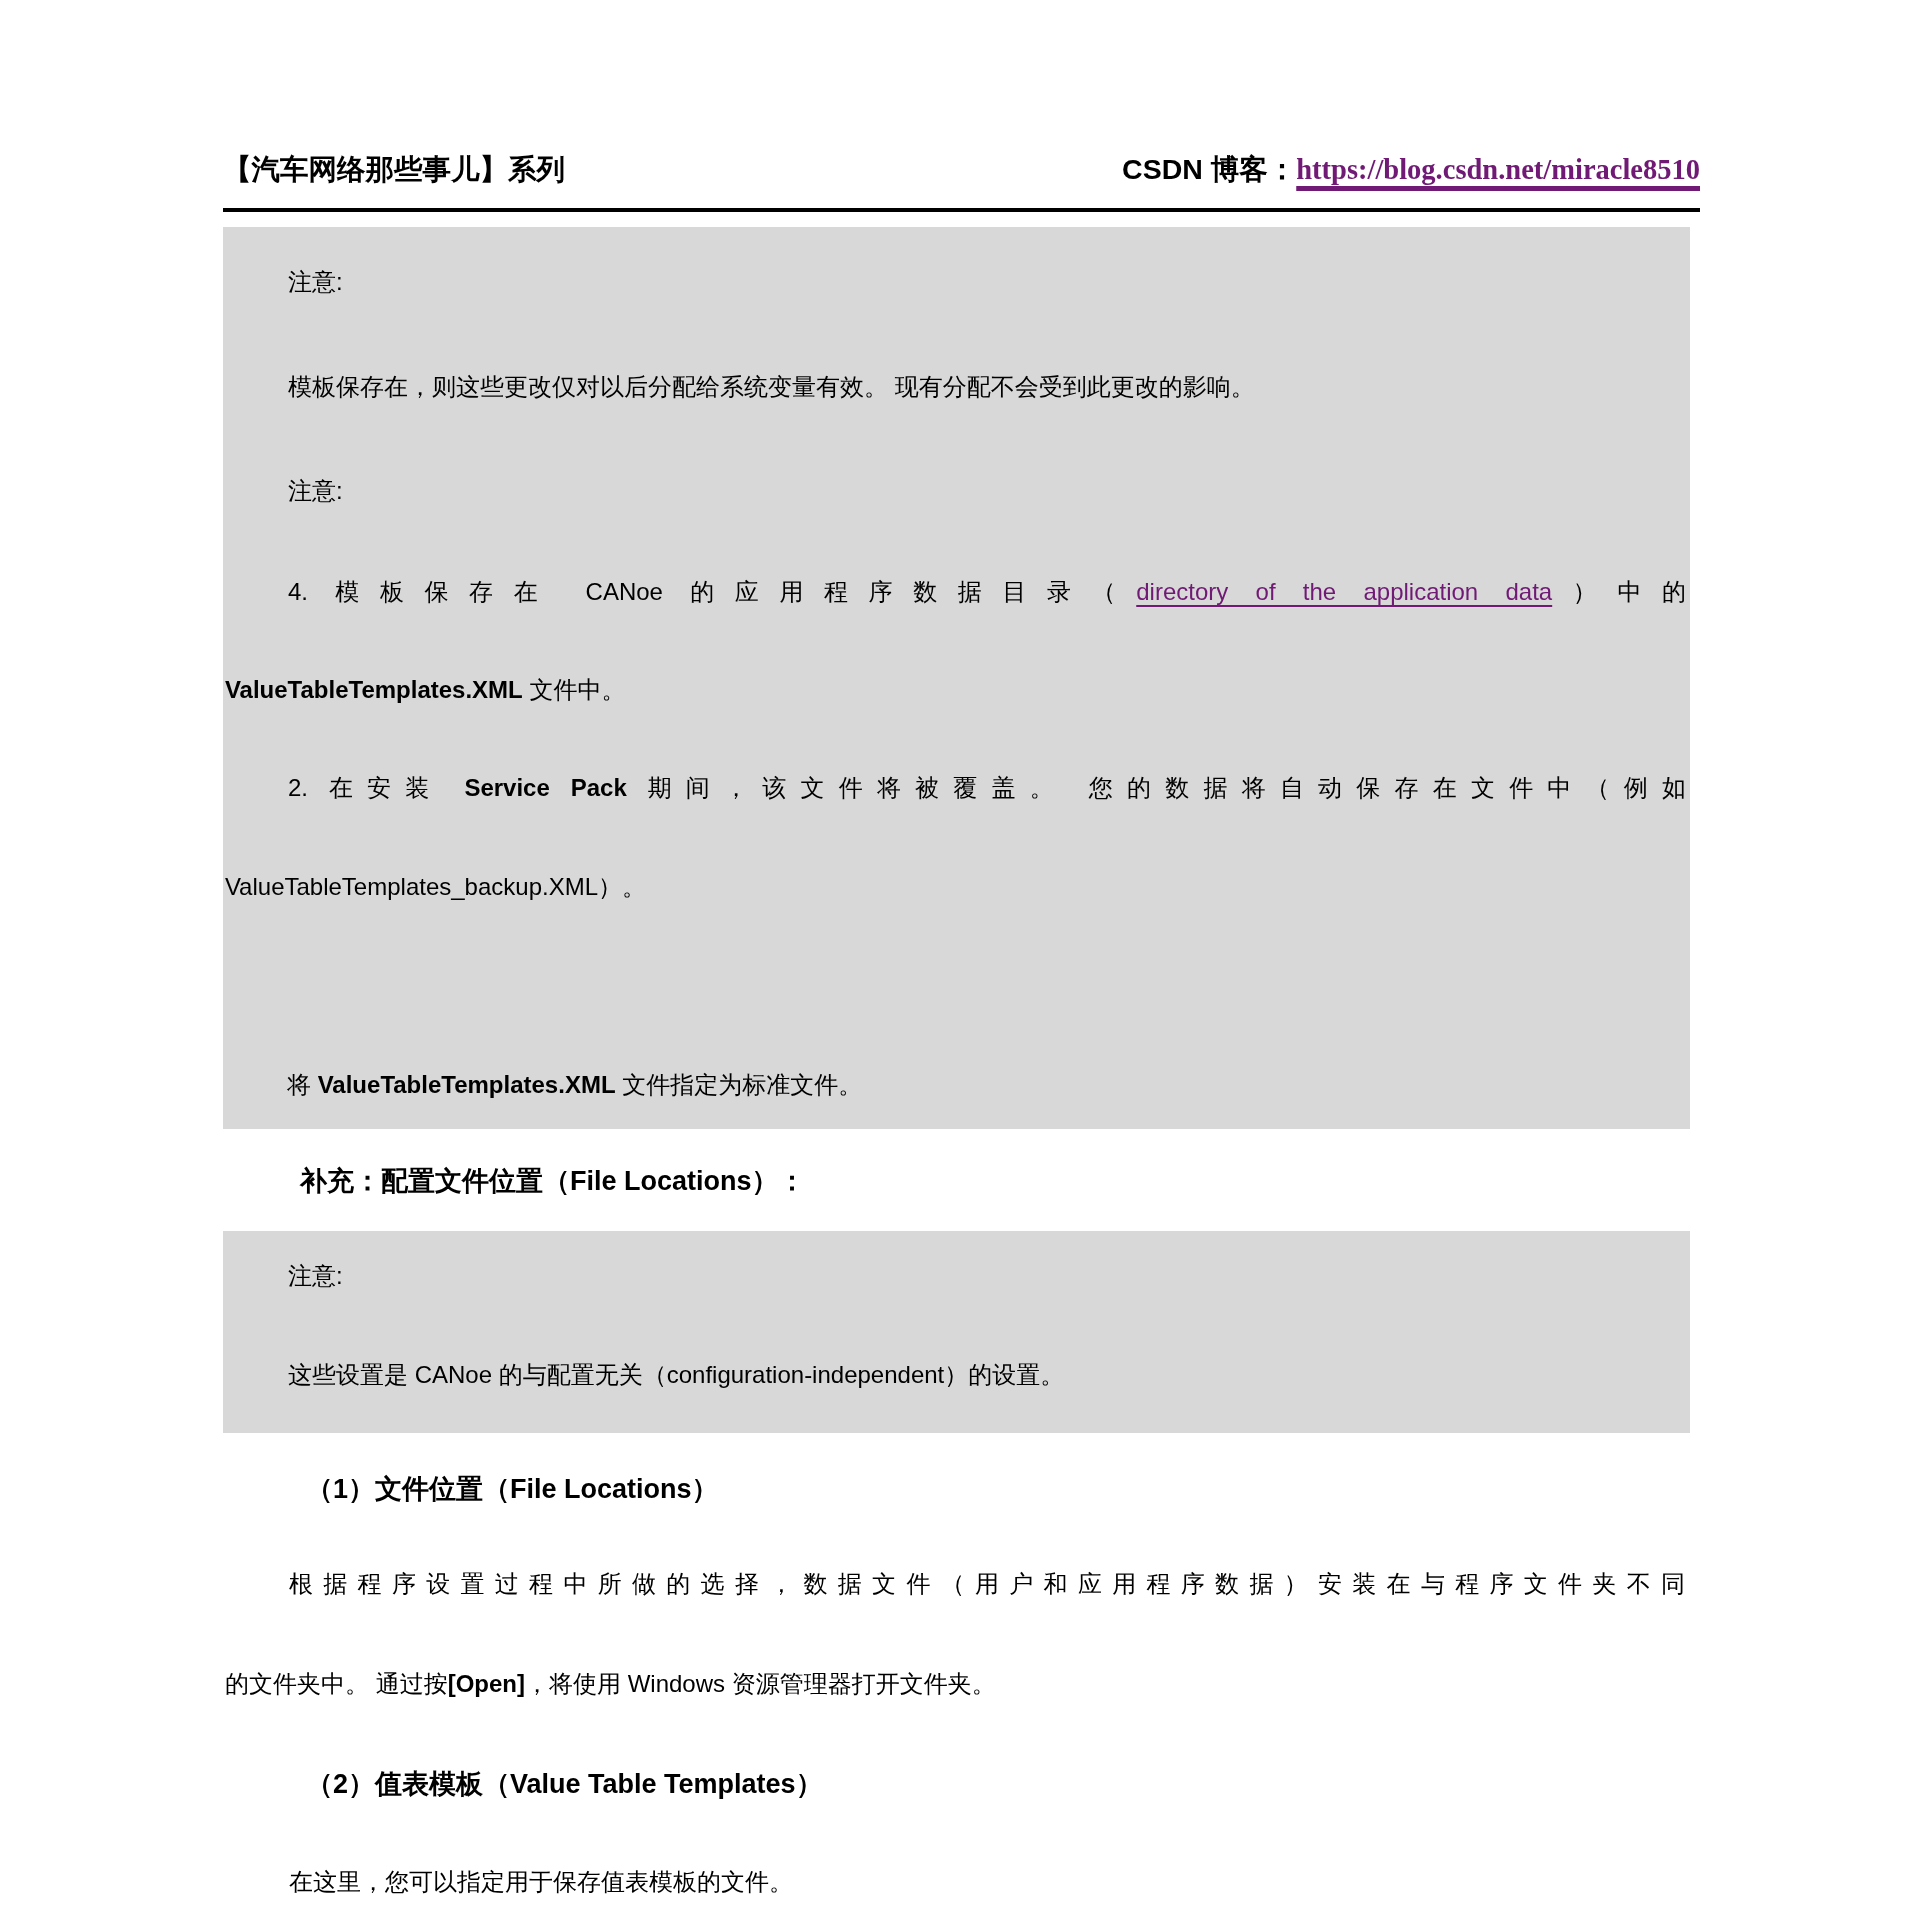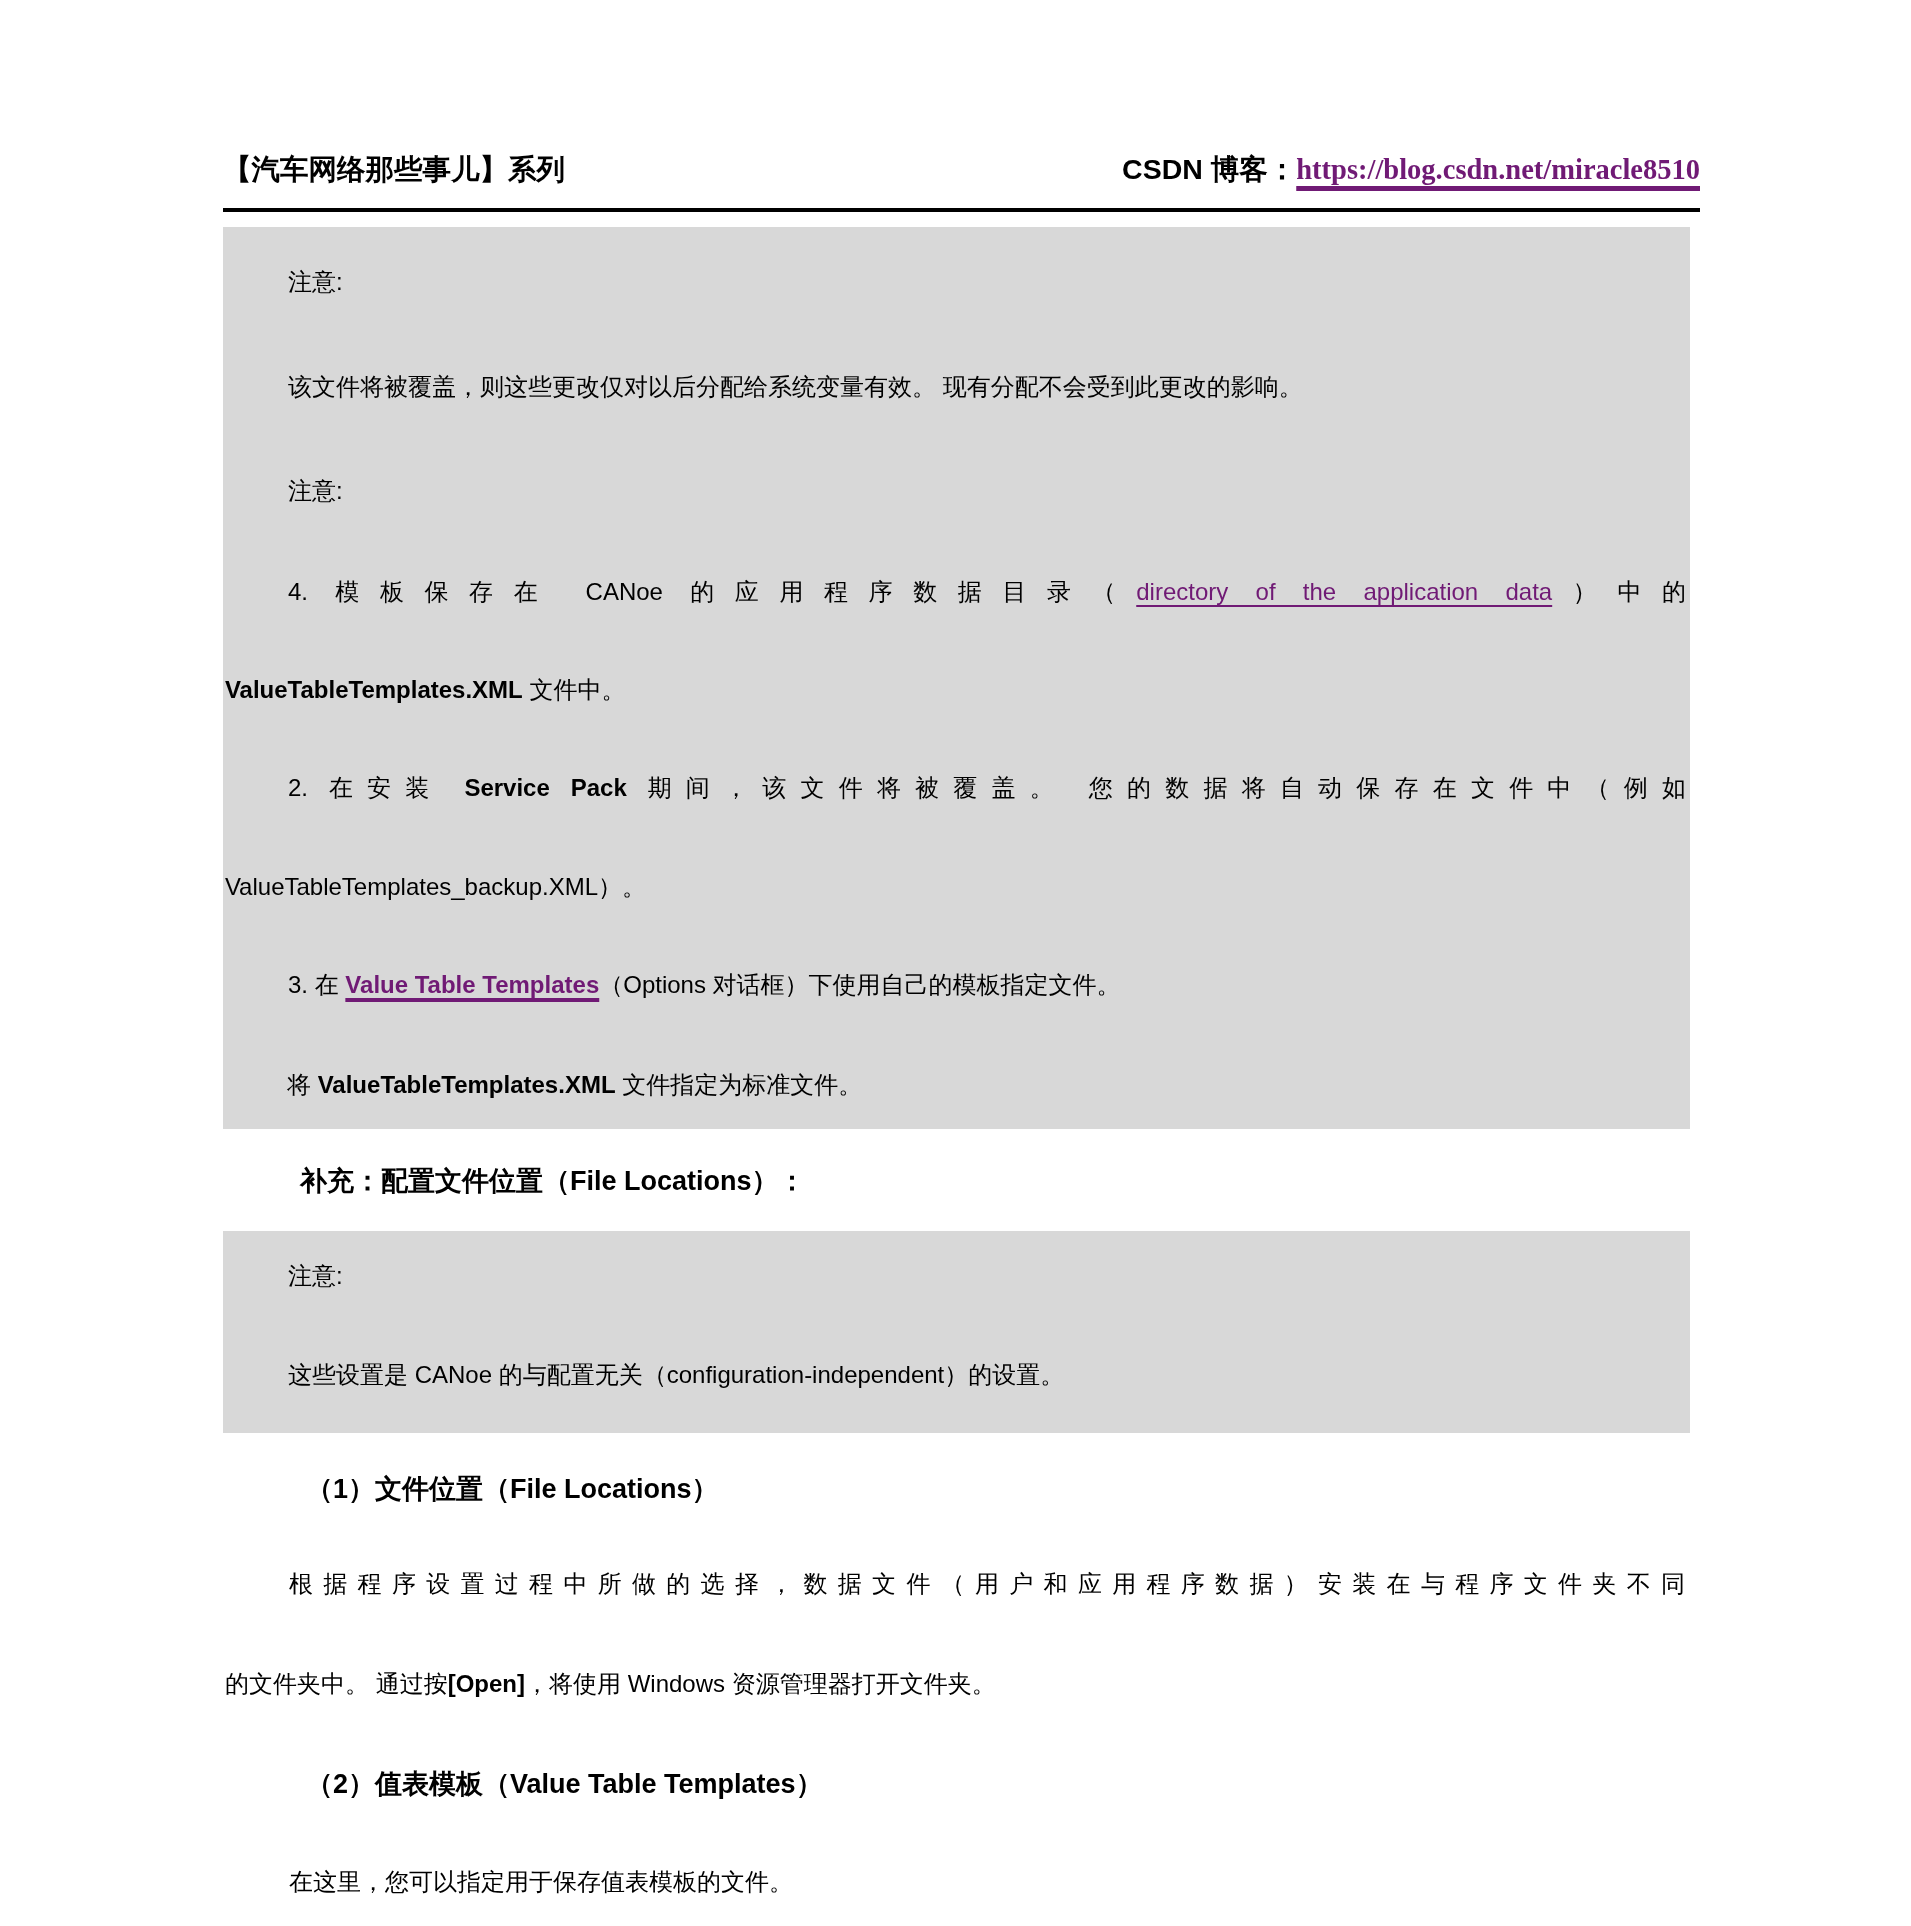--- a/index.html
+++ b/index.html
@@ -30,32 +30,31 @@
 
   <div class="header">
     <span class="header-left">【汽车网络那些事儿】系列</span>
     <span class="header-right"><span class="blog-label">CSDN 博客：</span><a class="url link">https://blog.csdn.net/miracle8510</a></span>
   </div>
 
   <div class="rule"></div>
 
   <div class="note note1">
     <div class="line" style="top:39px;left:65px">注意:</div>
-    <div class="line" style="top:144px;left:65px">该文件将被覆盖，则这些更改仅对以后分配给系统变量有效。 现有分配不会受到此更改的影响。</div>
+    <div class="line" style="top:144px;left:65px">模板保存在，则这些更改仅对以后分配给系统变量有效。 现有分配不会受到此更改的影响。</div>
     <div class="line" style="top:248px;left:65px">注意:</div>
 
     <div class="line just" style="top:349px;left:65px;width:1398px"><span>4. 模板保存在 CANoe 的应用程序数据目录（</span><a class="link">directory of the application data</a><span>）中的</span></div>
 
     <div class="line" style="top:447px;left:1.9px"><span class="b">ValueTableTemplates.XML</span><span> 文件中。</span></div>
 
     <div class="line just" style="top:545px;left:65px;width:1398px"><span>2. 在安装 </span><span class="b">Service Pack</span><span> 期间，该文件将被覆盖。 您的数据将自动保存在文件中（例如</span></div>
 
     <div class="line" style="top:644px;left:1.9px">ValueTableTemplates_backup.XML）。</div>
 
-    <div class="line" style="top:742px;left:65px"><span>3. 在 </span><a class="link b">Value Table Templates</a><span>（Options 对话框）下使用自己的模板指定文件。</span></div>
 
     <div class="line" style="top:842px;left:64px"><span>将 </span><span class="b">ValueTableTemplates.XML</span><span> 文件指定为标准文件。</span></div>
   </div>
 
   <div class="line h1" style="top:1164px;left:300px">补充：配置文件位置（File Locations）：</div>
 
   <div class="note note2">
     <div class="line" style="top:29px;left:65px">注意:</div>
     <div class="line" style="top:128px;left:65px">这些设置是 CANoe 的与配置无关（configuration-independent）的设置。</div>
   </div>

